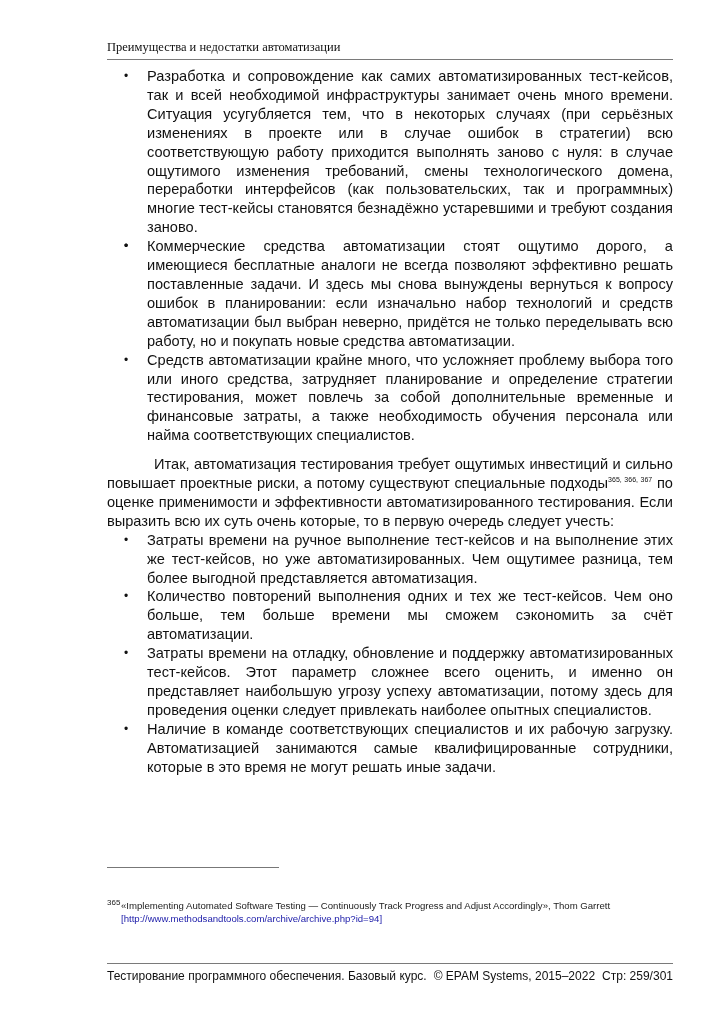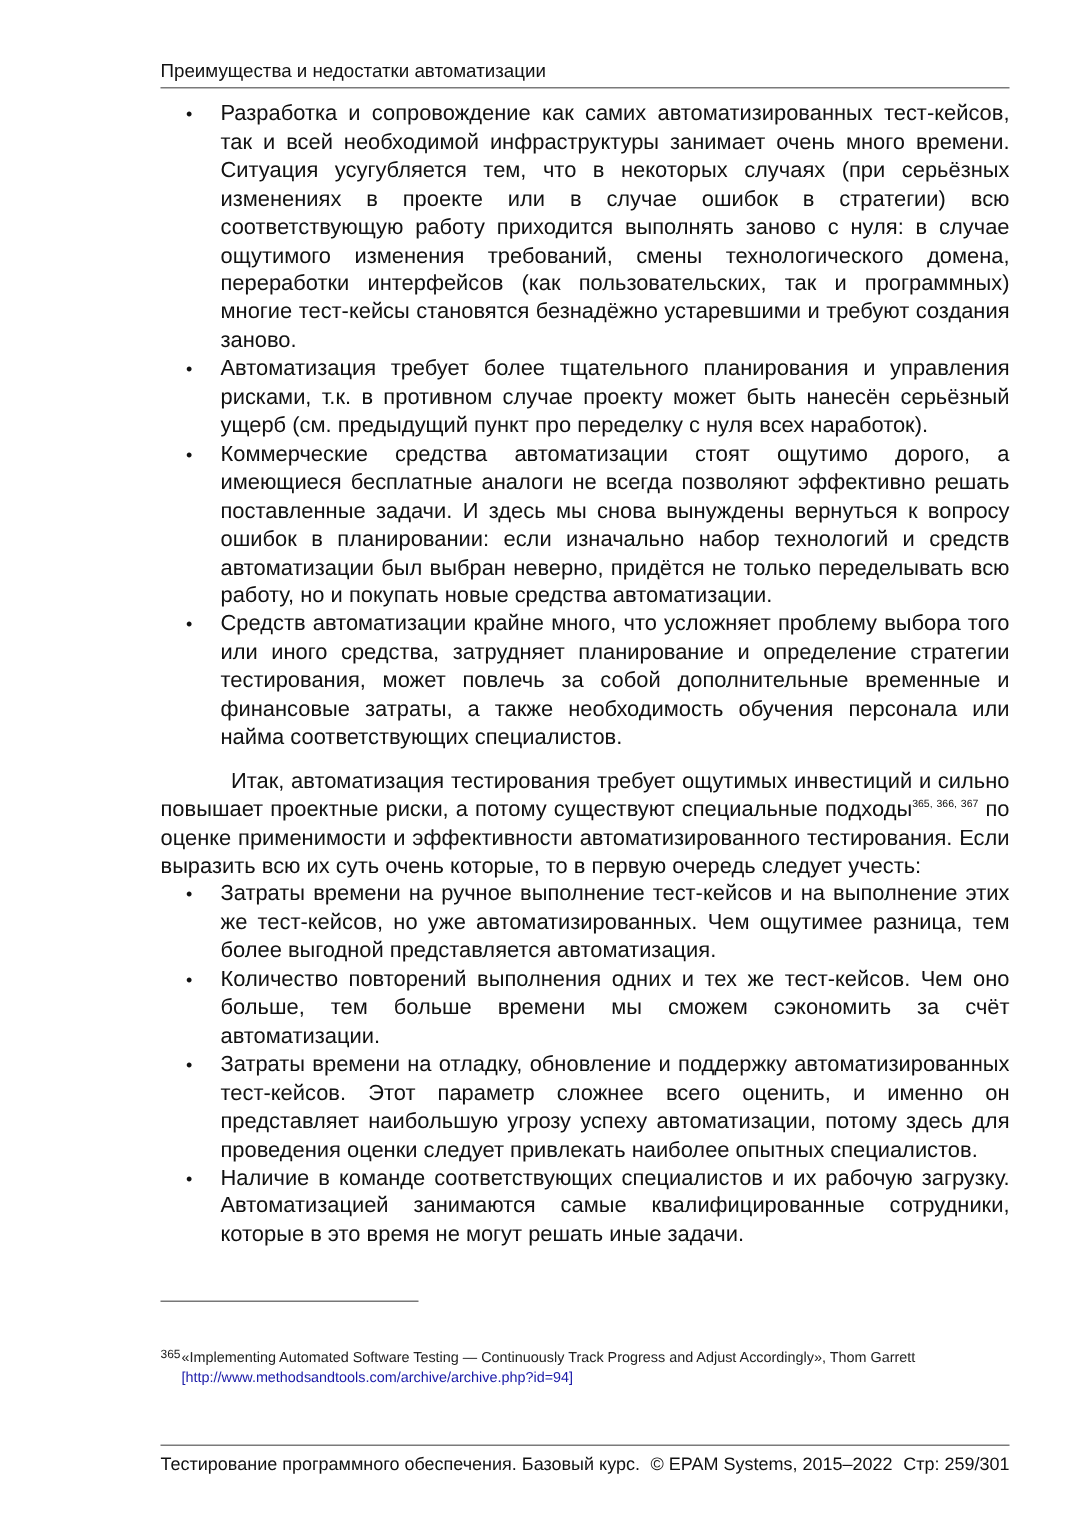--- a/index.html
+++ b/index.html
@@ -1,19 +1,19 @@
 <!DOCTYPE html>
 <html><head>
 <meta charset="utf-8">
 <style>
   html, body { margin: 0; padding: 0; background: #ffffff; }
   body { width: 725px; height: 1024px; position: relative; overflow: hidden;
          font-family: "Liberation Sans", sans-serif; color: #111; }
   .header { position: absolute; left: 107px; top: 40px; width: 566px; font-size: 12.5px;
-            border-bottom: 1px solid #7a7a7a; padding-bottom: 4px; }
+            border-bottom: 1px solid #7a7a7a; padding-bottom: 4px; font-family: Liberation Serif, serif; }
   .body { position: absolute; left: 107px; top: 67px; width: 566px; font-size: 14.6px;
           line-height: 18.9px; text-align: justify; }
   ul { list-style: none; margin: 0; padding: 0; }
   li { position: relative; padding-left: 40px; }
   li .bullet { position: absolute; left: 17px; top: 0; font-size: 12px; }
   p.para { margin: 10px 0 0 0; text-indent: 47px; }
   sup { font-size: 7px; vertical-align: 6px; line-height: 0; }
   .fn-rule { position: absolute; left: 107px; top: 867px; width: 172px; height: 1px; background: #777; }
   .footnotes { position: absolute; left: 107px; top: 873px; width: 566px; font-size: 9.6px; line-height: 12.5px; color: #222; }
   .fn { position: relative; padding-left: 14px; margin-bottom: 1px; margin-top: 27px; }
@@ -25,21 +25,21 @@
 </head>
 <body>
 
 <div class="header">
   <span>Преимущества и недостатки автоматизации</span>
 </div>
 
 <div class="body">
   <ul>
     <li><span class="bullet">•</span><span>Разработка и сопровождение как самих автоматизированных тест-кейсов, так и всей необходимой инфраструктуры занимает очень много времени. Ситуация усугубляется тем, что в некоторых случаях (при серьёзных изменениях в проекте или в случае ошибок в стратегии) всю соответствующую работу приходится выполнять заново с нуля: в случае ощутимого изменения требований, смены технологического домена, переработки интерфейсов (как пользовательских, так и программных) многие тест-кейсы становятся безнадёжно устаревшими и требуют создания заново.</span></li>
-    <li><span class="bullet">•</span><span>Автоматизация требует более тщательного планирования и управления рисками, т.к. в противном случае проекту может быть нанесён серьёзный ущерб (см. предыдущий пункт про переделку с нуля всех наработок).</span></li>
+    <li><span class="bullet">•</span></li>
     <li><span class="bullet">•</span><span>Коммерческие средства автоматизации стоят ощутимо дорого, а имеющиеся бесплатные аналоги не всегда позволяют эффективно решать поставленные задачи. И здесь мы снова вынуждены вернуться к вопросу ошибок в планировании: если изначально набор технологий и средств автоматизации был выбран неверно, придётся не только переделывать всю работу, но и покупать новые средства автоматизации.</span></li>
     <li><span class="bullet">•</span><span>Средств автоматизации крайне много, что усложняет проблему выбора того или иного средства, затрудняет планирование и определение стратегии тестирования, может повлечь за собой дополнительные временные и финансовые затраты, а также необходимость обучения персонала или найма соответствующих специалистов.</span></li>
   </ul>
 
   <p class="para"><span>Итак, автоматизация тестирования требует ощутимых инвестиций и сильно повышает проектные риски, а потому существуют специальные подходы</span><sup>365, 366, 367</sup><span> по оценке применимости и эффективности автоматизированного тестирования. Если выразить всю их суть очень которые, то в первую очередь следует учесть:</span></p>
 
   <ul>
     <li><span class="bullet">•</span><span>Затраты времени на ручное выполнение тест-кейсов и на выполнение этих же тест-кейсов, но уже автоматизированных. Чем ощутимее разница, тем более выгодной представляется автоматизация.</span></li>
     <li><span class="bullet">•</span><span>Количество повторений выполнения одних и тех же тест-кейсов. Чем оно больше, тем больше времени мы сможем сэкономить за счёт автоматизации.</span></li>
     <li><span class="bullet">•</span><span>Затраты времени на отладку, обновление и поддержку автоматизированных тест-кейсов. Этот параметр сложнее всего оценить, и именно он представляет наибольшую угрозу успеху автоматизации, потому здесь для проведения оценки следует привлекать наиболее опытных специалистов.</span></li>

